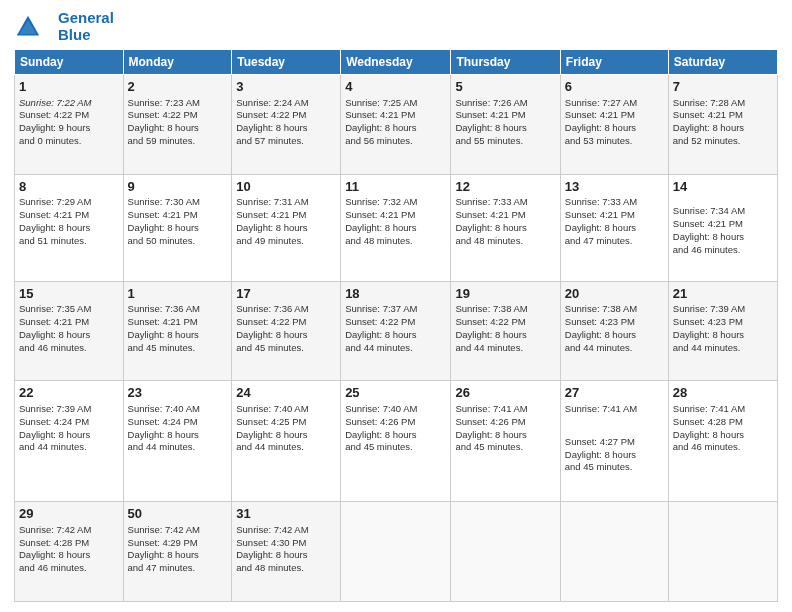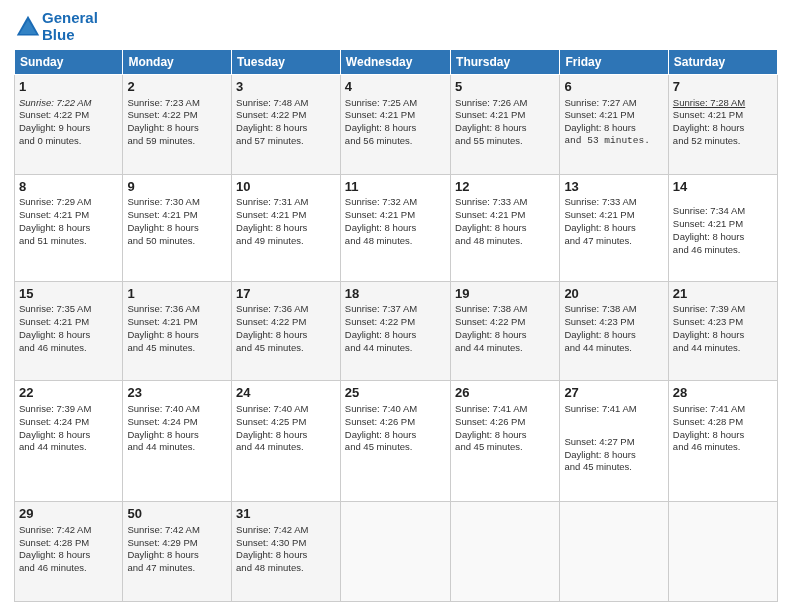--- a/index.html
+++ b/index.html
@@ -19,21 +19,21 @@
     }
     .header {
       display: flex;
       justify-content: space-between;
       align-items: flex-start;
       margin-bottom: 6px;
     }
     .logo {
       display: flex;
       align-items: center;
-      gap: 0;
+      gap: 16px;
     }
     .logo-text {
       font-size: 15px;
       font-weight: bold;
       color: #333;
       line-height: 1.1;
     }
     .logo-text span {
       color: #1a6bb5;
     }
@@ -137,21 +137,21 @@
           </td>
           <td>
             <span class="day-num">2</span>
             <span style="display: block;">Sunrise: 7:23 AM</span>
             <span style="display: block;">Sunset: 4:22 PM</span>
             <span style="display: block;">Daylight: 8 hours</span>
             <span style="display: block;">and 59 minutes.</span>
           </td>
           <td>
             <span class="day-num">3</span>
-            <span style="display: block;">Sunrise: 7:48 AM</span>
+            <span style="display: block;">Sunrise: 2:24 AM</span>
             <span style="display: block;">Sunset: 4:22 PM</span>
             <span style="display: block;">Daylight: 8 hours</span>
             <span style="display: block;">and 57 minutes.</span>
           </td>
           <td>
             <span class="day-num">4</span>
             <span style="display: block;">Sunrise: 7:25 AM</span>
             <span style="display: block;">Sunset: 4:21 PM</span>
             <span style="display: block;">Daylight: 8 hours</span>
             <span style="display: block;">and 56 minutes.</span>
@@ -161,25 +161,25 @@
             <span style="display: block;">Sunrise: 7:26 AM</span>
             <span style="display: block;">Sunset: 4:21 PM</span>
             <span style="display: block;">Daylight: 8 hours</span>
             <span style="display: block;">and 55 minutes.</span>
           </td>
           <td>
             <span class="day-num">6</span>
             <span style="display: block;">Sunrise: 7:27 AM</span>
             <span style="display: block;">Sunset: 4:21 PM</span>
             <span style="display: block;">Daylight: 8 hours</span>
-            <span style="display: block; font-family: Liberation Mono, monospace;">and 53 minutes.</span>
+            <span style="display: block;">and 53 minutes.</span>
           </td>
           <td>
             <span class="day-num">7</span>
-            <span style="display: block; text-decoration: underline;">Sunrise: 7:28 AM</span>
+            <span style="display: block;">Sunrise: 7:28 AM</span>
             <span style="display: block;">Sunset: 4:21 PM</span>
             <span style="display: block;">Daylight: 8 hours</span>
             <span style="display: block;">and 52 minutes.</span>
           </td>
         </tr>
         <tr>
           <td>
             <span class="day-num">8</span>
             <span style="display: block;">Sunrise: 7:29 AM</span>
             <span style="display: block;">Sunset: 4:21 PM</span>

